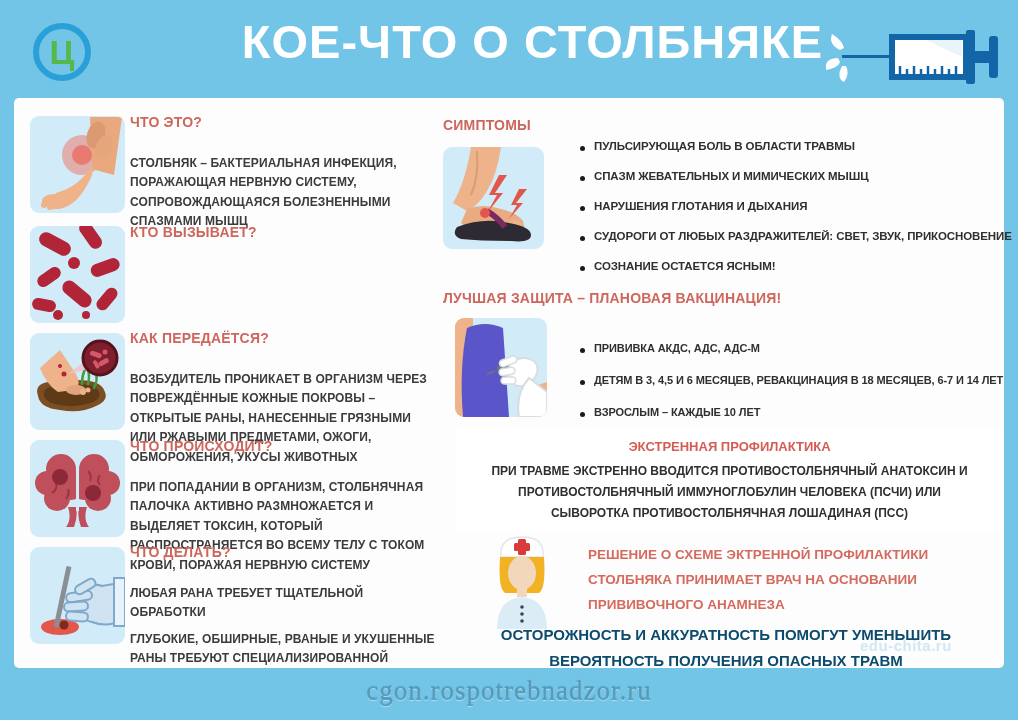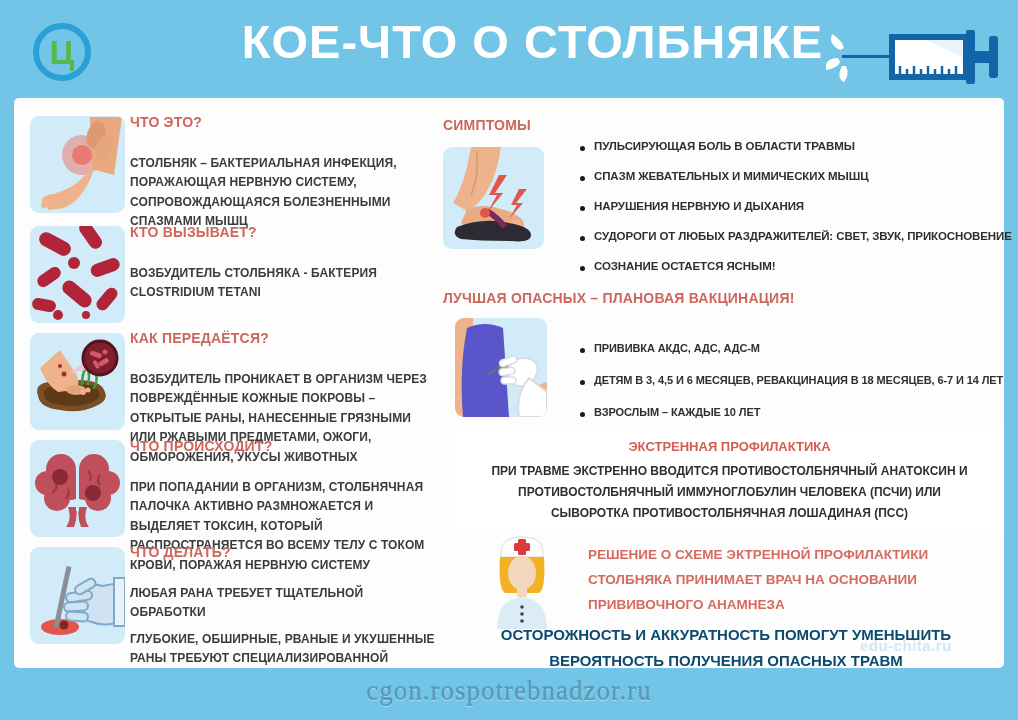--- a/index.html
+++ b/index.html
@@ -163,21 +163,20 @@
         <rect x="2" y="72" width="24" height="12" rx="6" transform="rotate(10 14 78)"></rect>
         <rect x="64" y="66" width="26" height="12" rx="6" transform="rotate(-50 77 72)"></rect>
         <circle cx="44" cy="36" r="6"></circle>
         <circle cx="28" cy="88" r="5"></circle>
         <circle cx="56" cy="88" r="4"></circle>
       </g>
     </svg>
   </div>
   <div class="sec-text" style="top:224px;">
     <div class="sec-head">КТО ВЫЗЫВАЕТ?</div>
-    <div class="sec-body">ВОЗБУДИТЕЛЬ СТОЛБНЯКА - БАКТЕРИЯ CLOSTRIDIUM TETANI</div>
   </div>
 
   <div class="tile" style="left:30px; top:333px;">
     <svg viewBox="0 0 95 95">
       <path d="M8,62 Q4,50 18,48 Q30,42 48,46 Q70,46 74,56 Q80,66 66,72 Q50,80 30,76 Q10,74 8,62 Z" fill="#7c4e23"></path>
       <path d="M14,62 Q12,54 24,52 Q36,48 50,50 Q66,51 69,58 Q72,65 60,69 Q46,74 30,71 Q16,69 14,62 Z" fill="#5f3a17"></path>
       <g stroke="#3f9b3f" stroke-width="2.5" fill="none" stroke-linecap="round">
         <path d="M22,52 Q20,42 24,36"></path>
           <path d="M28,52 Q28,42 26,38"></path>
         <path d="M52,50 Q52,40 56,34"></path>
@@ -268,26 +267,26 @@
       <path d="M44,64 Q54,70 62,80" stroke="#7a2a5e" stroke-width="6" fill="none"></path>
       <circle cx="42" cy="66" r="5" fill="#e2574c"></circle>
       <polygon points="56,28 46,48 54,48 44,66 60,46 52,46 64,28" fill="#e2574c"></polygon>
       <polygon points="76,42 68,58 74,58 66,72 80,56 73,56 84,42" fill="#e2574c"></polygon>
     </svg>
   </div>
 
   <ul class="blist symptoms" style="left:578px; top:140px; width:430px;">
     <li>ПУЛЬСИРУЮЩАЯ БОЛЬ В ОБЛАСТИ ТРАВМЫ</li>
     <li>СПАЗМ ЖЕВАТЕЛЬНЫХ И МИМИЧЕСКИХ МЫШЦ</li>
-    <li>НАРУШЕНИЯ НЕРВНУЮ И ДЫХАНИЯ</li>
+    <li>НАРУШЕНИЯ ГЛОТАНИЯ И ДЫХАНИЯ</li>
     <li>СУДОРОГИ ОТ ЛЮБЫХ РАЗДРАЖИТЕЛЕЙ: СВЕТ, ЗВУК, ПРИКОСНОВЕНИЕ</li>
     <li>СОЗНАНИЕ ОСТАЕТСЯ ЯСНЫМ!</li>
   </ul>
 
-  <div class="r-head" style="left:443px; top:290px;">ЛУЧШАЯ ОПАСНЫХ – ПЛАНОВАЯ ВАКЦИНАЦИЯ!</div>
+  <div class="r-head" style="left:443px; top:290px;">ЛУЧШАЯ ЗАЩИТА – ПЛАНОВАЯ ВАКЦИНАЦИЯ!</div>
 
   <div class="tile" style="left:455px; top:318px; width:92px; height:99px;">
     <svg viewBox="0 0 92 99">
       <rect x="0" y="0" width="18" height="99" fill="#eeb38a"></rect>
       <path d="M12,10 Q30,2 48,10 L54,99 L8,99 Q4,50 12,10 Z" fill="#5a55c8"></path>
       <path d="M70,99 Q66,80 74,70 L92,64 L92,99 Z" fill="#eeb38a"></path>
       <rect x="42" y="46" width="16" height="9" rx="2" transform="rotate(-18 50 50)" fill="#6b7280"></rect>
       <line x1="40" y1="53" x2="32" y2="56" stroke="#6b7280" stroke-width="2"></line>
       <path d="M56,44 Q70,36 80,44 Q86,52 78,62 Q68,72 58,66 Q50,56 56,44 Z" fill="#ffffff" stroke="#d8dde2" stroke-width="2"></path>
       <g fill="#ffffff" stroke="#d8dde2" stroke-width="1.5">

